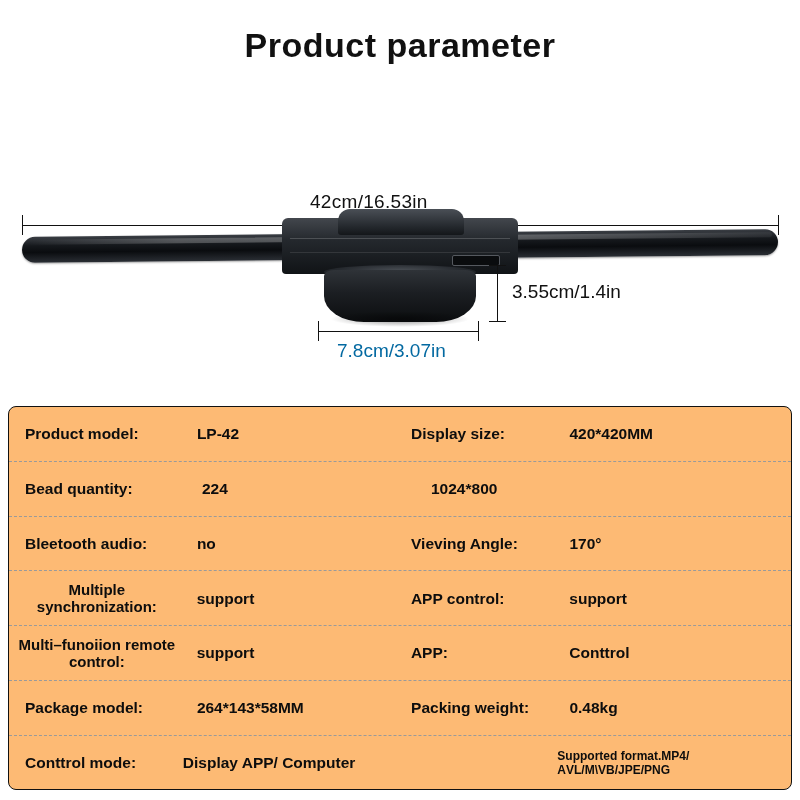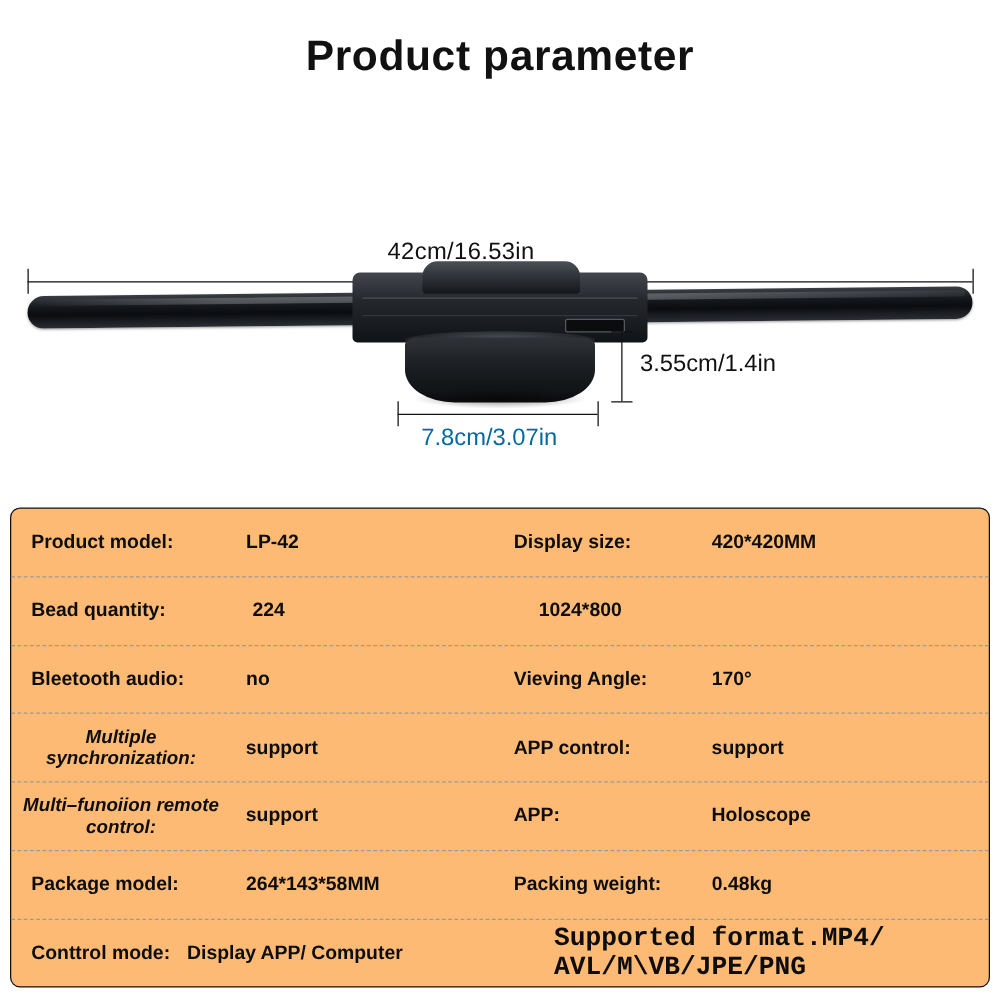--- a/index.html
+++ b/index.html
@@ -296,38 +296,36 @@
     display: flex;
     align-items: center;
     font-size: 15.5px;
     font-weight: bold;
     padding-left: 16px;
     box-sizing: border-box;
   }
   .spec-row.full .last-txt {
     display: flex;
     align-items: center;
-    font-size: 21px;
+    font-size: 12px;
     font-weight: bold;
     padding-left: 4px;
     box-sizing: border-box;
-    font-family: Liberation Mono, monospace;
   }
   .center-block {
     display: flex;
     flex-direction: column;
     justify-content: center;
     text-align: center;
     width: 175px;
     padding-left: 6px;
     box-sizing: border-box;
     font-size: 15px;
     font-weight: bold;
     line-height: 1.15;
-    font-style: italic;
   }
 </style>
 </head>
 <body>
 
 <div class="page">
 
   <div class="title">Product parameter</div>
 
   <div class="figure">
@@ -391,21 +389,21 @@
       <div class="center-block">Multiple synchronization:</div>
       <div class="spec-cell val">support</div>
       <div class="spec-cell lbl right">APP control:</div>
       <div class="spec-cell val right">support</div>
     </div>
 
     <div class="spec-row">
       <div class="center-block">Multi–funoiion remote control:</div>
       <div class="spec-cell val">support</div>
       <div class="spec-cell lbl right">APP:</div>
-      <div class="spec-cell val right">Holoscope</div>
+      <div class="spec-cell val right">Conttrol</div>
     </div>
 
     <div class="spec-row">
       <div class="spec-cell lbl">Package model:</div>
       <div class="spec-cell val">264*143*58MM</div>
       <div class="spec-cell lbl right">Packing weight:</div>
       <div class="spec-cell val right">0.48kg</div>
     </div>
 
     <div class="spec-row full">

